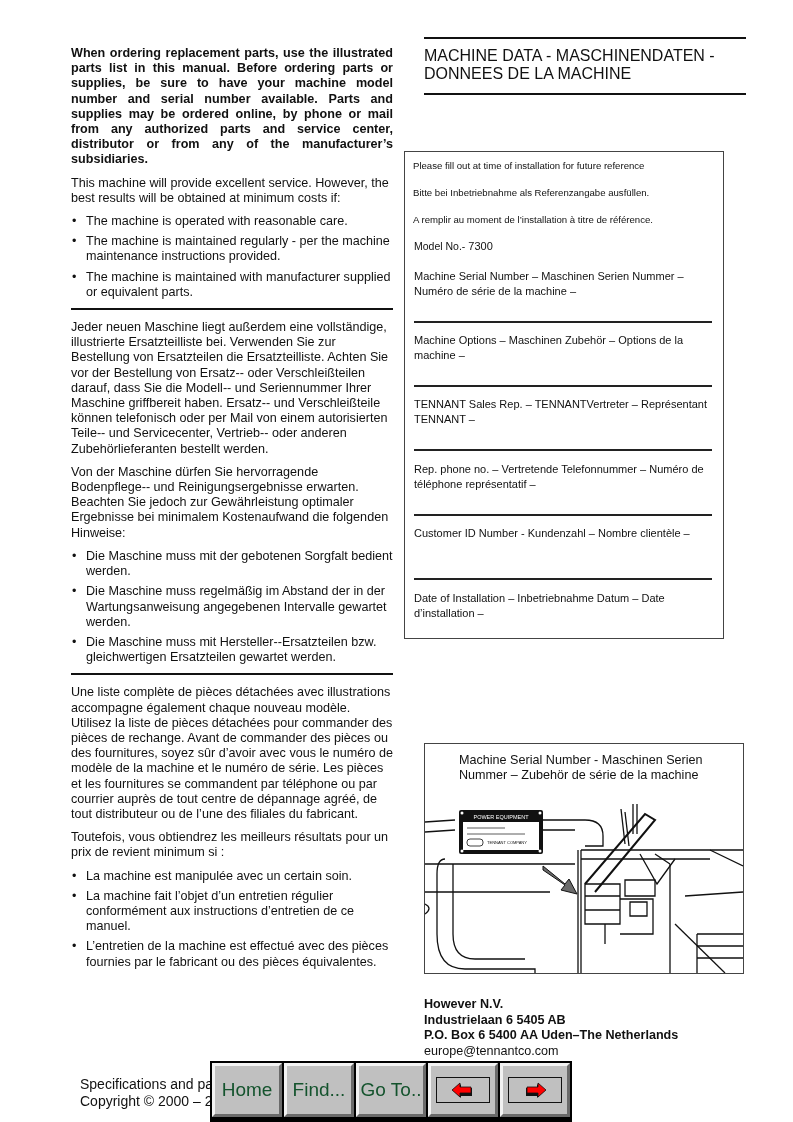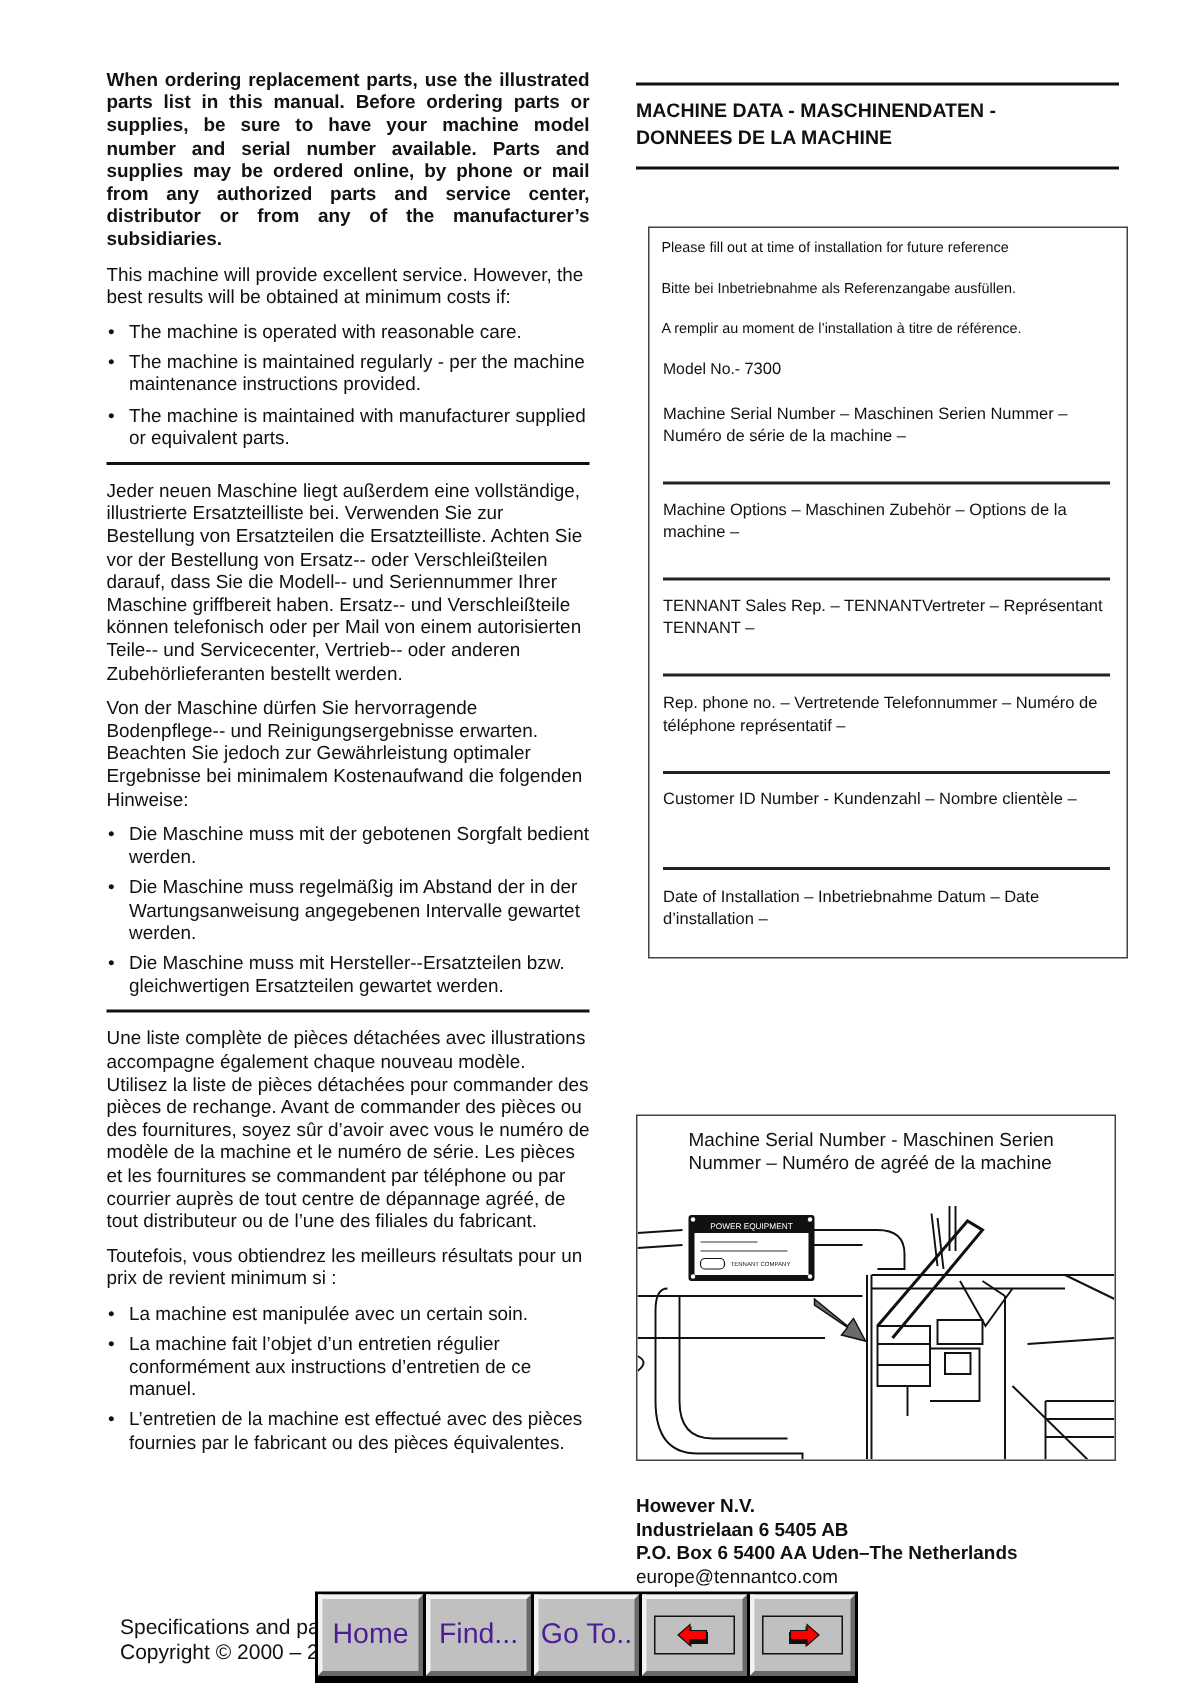--- a/index.html
+++ b/index.html
@@ -8,40 +8,40 @@
   .col-left { position:absolute; left:71px; top:46px; width:322px; font-size:12.6px; line-height:15.2px; }
   .col-left p { margin:0 0 8px 0; }
   .col-left p.justify { text-align:justify;font-weight:bold; }
   .col-left ul { margin:0 0 6px 0; padding:0; list-style:none; }
   .col-left li { position:relative; padding-left:15px; margin-bottom:5px; }
   .col-left li .bullet { position:absolute; left:1px; top:0; }
   .rule { height:2px; background:#111; margin:8px 0 10px 0; }
   .section { }
   .de-section { margin-top:0; }
 
-  .header-title { position:absolute; left:424px; top:55px; width:322px; border-top:2px solid #111; border-bottom:2px solid #111; padding:8px 0 10px 0; font-weight:bold; font-size:13px; line-height:18px; }
+  .header-title { position:absolute; left:424px; top:37px; width:322px; border-top:2px solid #111; border-bottom:2px solid #111; padding:8px 0 10px 0; font-weight:normal; font-size:16px; line-height:18px; }
 
-  .form-box { position:absolute; left:432px; top:151px; width:318px; height:486px; border:1.5px solid #444; }
+  .form-box { position:absolute; left:404px; top:151px; width:318px; height:486px; border:1.5px solid #444; }
   .form-small { position:absolute; left:8px; font-size:9.6px; }
   .model-row { position:absolute; left:9px; top:88px; font-size:10.5px; }
   .model-row .model-val { font-size:11px; }
   .form-field { position:absolute; left:9px; width:298px; font-size:11px; line-height:14.5px; }
   .form-line { position:absolute; left:9px; width:298px; height:1.5px; background:#222; }
 
   .pic-box { position:absolute; left:424px; top:743px; width:318px; height:229px; border:1.5px solid #444; overflow:hidden; }
   .pic-caption { position:absolute; left:34px; top:9px; font-size:12.6px; line-height:15px; }
   .pic-svg { position:absolute; left:0; top:40px; }
 
   .address { position:absolute; left:424px; top:997px; font-size:12.6px; line-height:15.5px; }
   .address .b { font-weight:bold; }
 
   .footer-note { position:absolute; left:80px; font-size:14px; white-space:nowrap; }
 
   .navbar { position:absolute; left:210px; top:1061px; height:62px; display:flex; background:#000; padding:2px 2px 3px 2px; gap:2px; }
-  .nav-btn { width:70px; height:54px; background:#c0c0c0; border-top:3px solid #f2f2f2; border-left:3px solid #f2f2f2; border-right:3px solid #6a6a6a; border-bottom:3px solid #6a6a6a; box-sizing:border-box; display:flex; align-items:center; justify-content:center; font-size:19px; color:#4c1d95; cursor:pointer; }
+  .nav-btn { width:70px; height:54px; background:#c0c0c0; border-top:3px solid #f2f2f2; border-left:3px solid #f2f2f2; border-right:3px solid #6a6a6a; border-bottom:3px solid #6a6a6a; box-sizing:border-box; display:flex; align-items:center; justify-content:center; font-size:19px; color:#14532d; cursor:pointer; }
   .nav-btn .arrow-frame { width:52px; height:24px; border:1.5px solid #111; display:flex; align-items:center; justify-content:center; }
 </style>
 </head>
 <body>
 
 <div class="col-left">
   <div class="section">
     <p class="justify">When ordering replacement parts, use the illustrated parts list in this manual. Before ordering parts or supplies, be sure to have your machine model number and serial number available. Parts and supplies may be ordered online, by phone or mail from any authorized parts and service center, distributor or from any of the manufacturer’s subsidiaries.</p>
     <p>This machine will provide excellent service. However, the best results will be obtained at minimum costs if:</p>
     <ul>
@@ -101,21 +101,21 @@
 
   <div class="form-field" style="top:374px;">Customer ID Number - Kundenzahl – Nombre clientèle –</div>
   <div class="form-line" style="top:426px;"></div>
 
   <div class="form-field" style="top:439px;">Date of Installation – Inbetriebnahme Datum – Date d’installation –</div>
 </div>
 
 <div class="pic-box">
   <div class="pic-caption">
     <div>Machine Serial Number - Maschinen Serien</div>
-    <div>Nummer – Numéro de agréé de la machine</div>
+    <div>Nummer – Zubehör de série de la machine</div>
   </div>
   <svg class="pic-svg" width="318" height="189" viewBox="0 0 318 189">
     <g fill="none" stroke="#111" stroke-width="1.3">
 
       <path d="M0 38 L30 36 M0 48 L30 46 M80 36 L160 36 Q178 36 178 52 L178 62 L160 62 M80 46 L150 46"></path>
 
       <path d="M0 80 L150 80 M0 108 L125 108"></path>
       <path d="M20 75 Q12 75 12 90 L12 150 Q12 185 40 185 L110 185 L110 200"></path>
       <path d="M28 80 L28 150 Q28 175 50 175 L100 175"></path>
       <path d="M0 120 Q8 124 0 130"></path>

